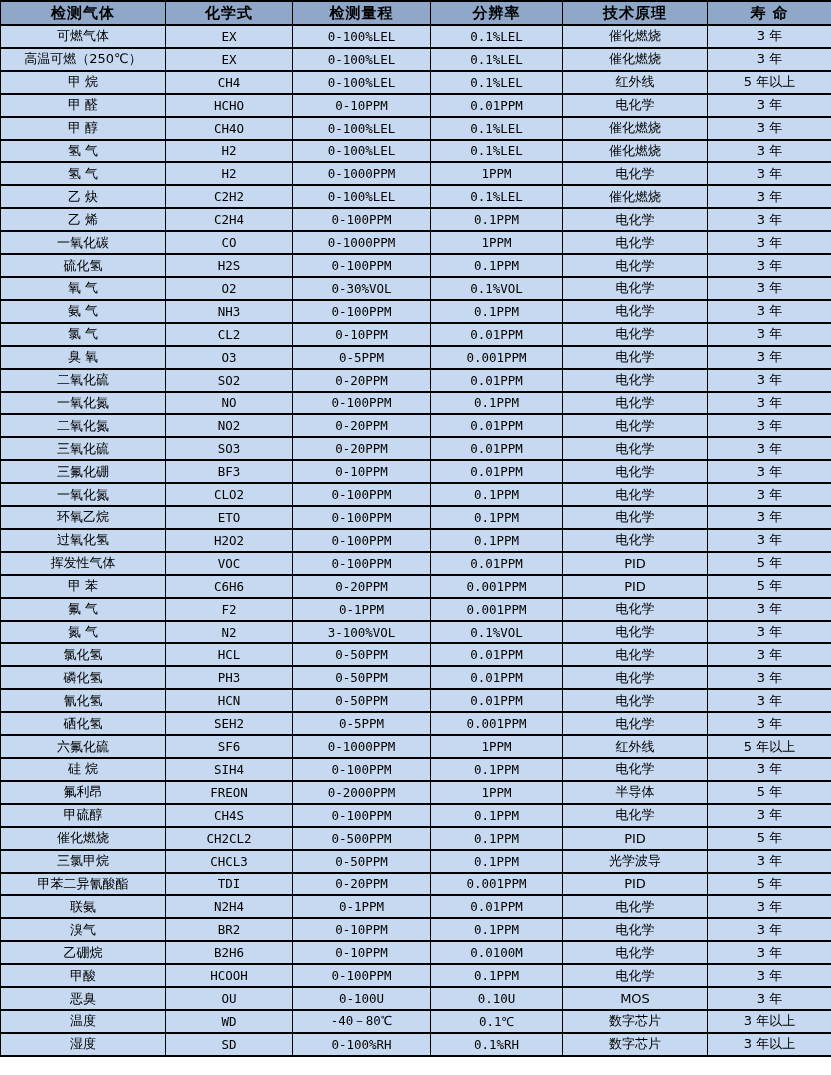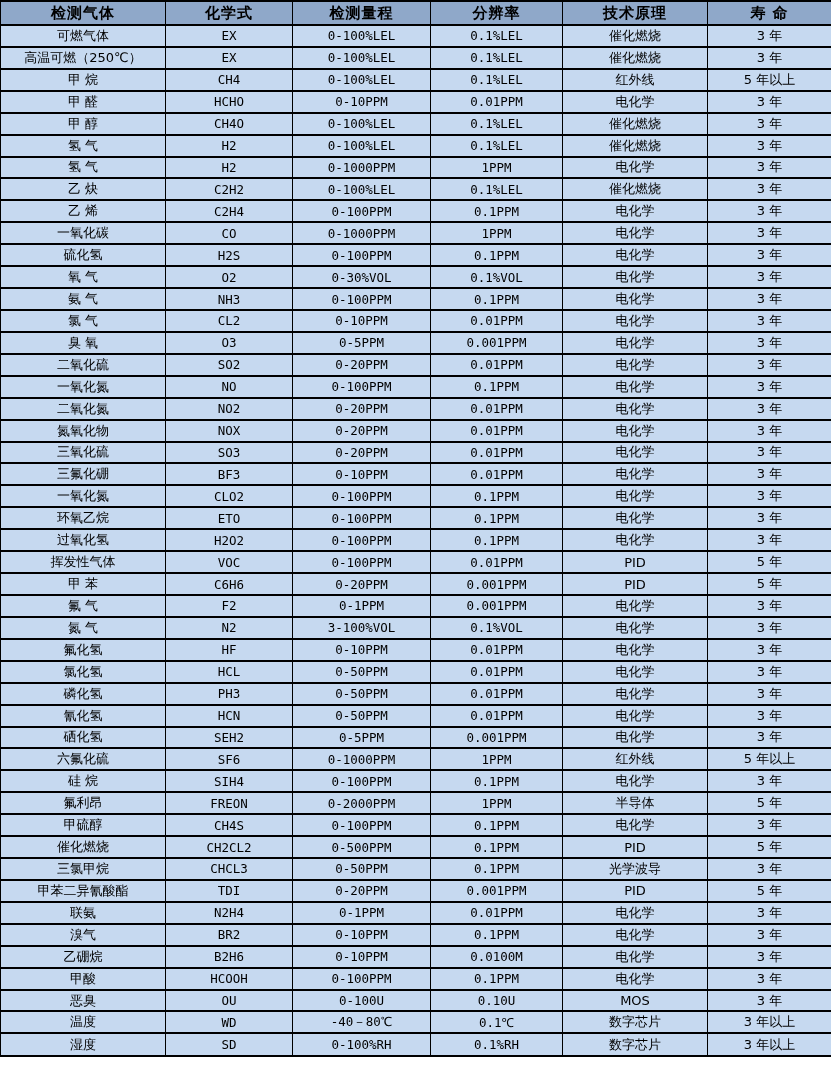--- a/index.html
+++ b/index.html
@@ -220,28 +220,20 @@
         </tr>
         <tr>
           <td>二氧化氮</td>
           <td class="latin">NO2</td>
           <td class="latin">0-20PPM</td>
           <td class="latin">0.01PPM</td>
           <td>电化学</td>
           <td>3 年</td>
         </tr>
         <tr>
-          <td>氮氧化物</td>
-          <td class="latin">NOX</td>
-          <td class="latin">0-20PPM</td>
-          <td class="latin">0.01PPM</td>
-          <td>电化学</td>
-          <td>3 年</td>
-        </tr>
-        <tr>
           <td>三氧化硫</td>
           <td class="latin">SO3</td>
           <td class="latin">0-20PPM</td>
           <td class="latin">0.01PPM</td>
           <td>电化学</td>
           <td>3 年</td>
         </tr>
         <tr>
           <td>三氟化硼</td>
           <td class="latin">BF3</td>
@@ -300,28 +292,20 @@
         </tr>
         <tr>
           <td>氮 气</td>
           <td class="latin">N2</td>
           <td class="latin">3-100%VOL</td>
           <td class="latin">0.1%VOL</td>
           <td>电化学</td>
           <td>3 年</td>
         </tr>
         <tr>
-          <td>氟化氢</td>
-          <td class="latin">HF</td>
-          <td class="latin">0-10PPM</td>
-          <td class="latin">0.01PPM</td>
-          <td>电化学</td>
-          <td>3 年</td>
-        </tr>
-        <tr>
           <td>氯化氢</td>
           <td class="latin">HCL</td>
           <td class="latin">0-50PPM</td>
           <td class="latin">0.01PPM</td>
           <td>电化学</td>
           <td>3 年</td>
         </tr>
         <tr>
           <td>磷化氢</td>
           <td class="latin">PH3</td>

